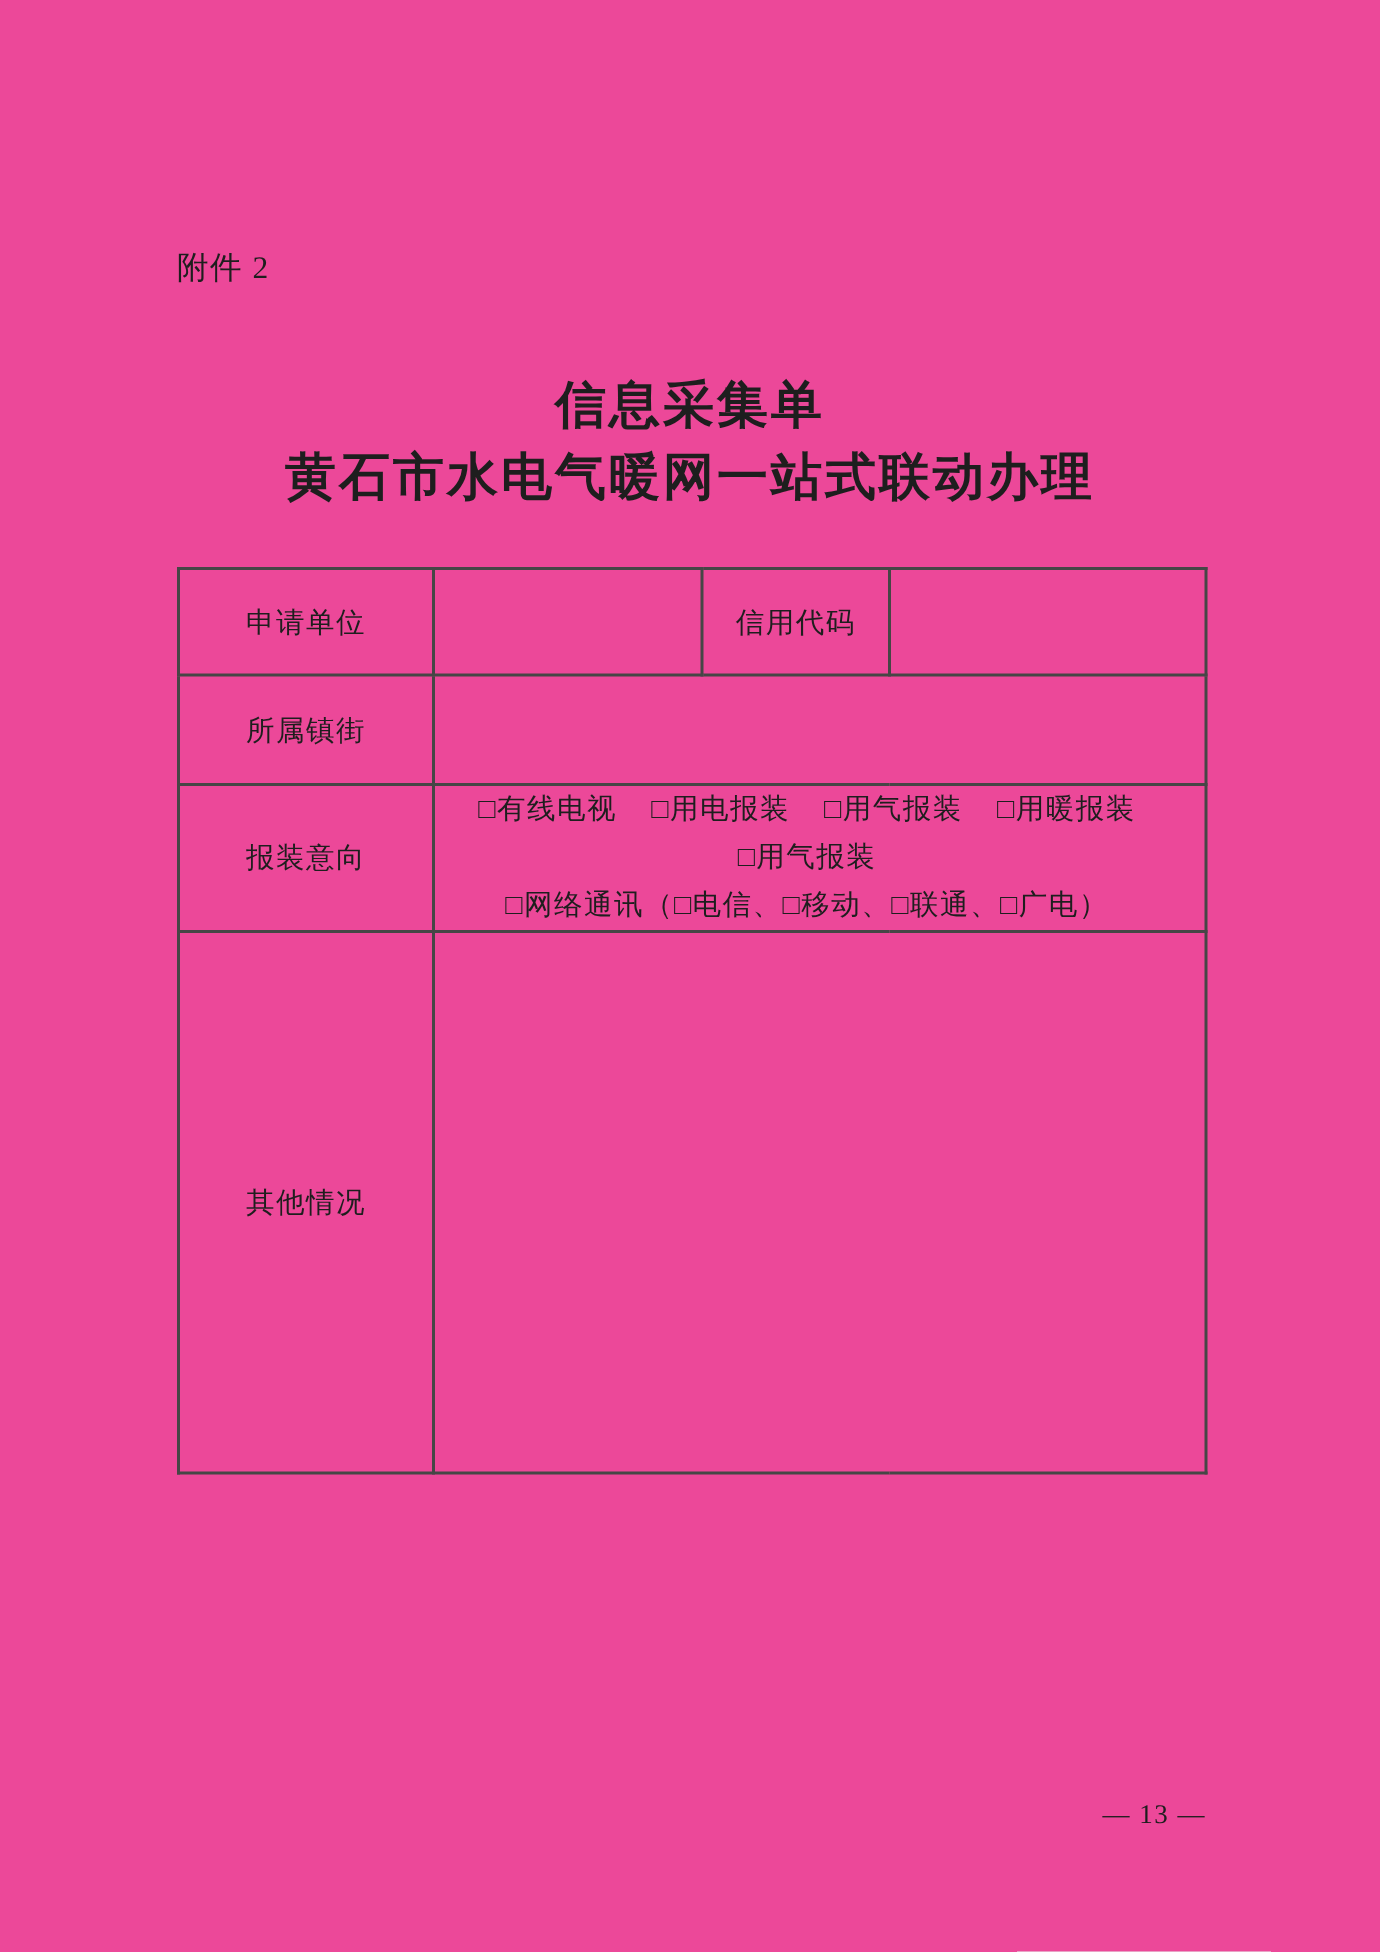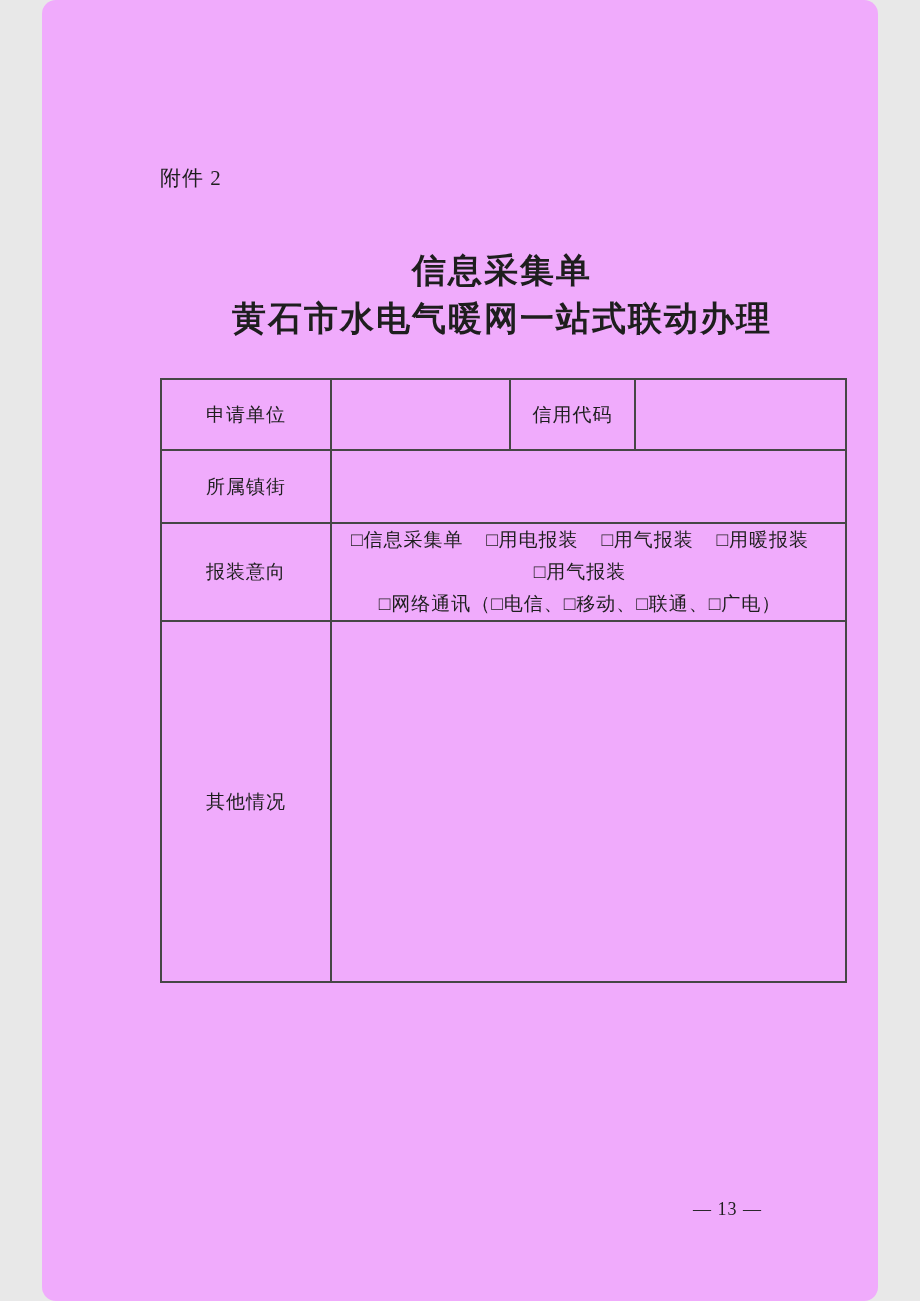--- a/index.html
+++ b/index.html
@@ -1,25 +1,24 @@
 <!DOCTYPE html>
 <html><head>
 <meta charset="utf-8">
 <style>
   html, body { margin: 0; padding: 0; background: #e8e8e8; }
   .page {
     position: relative;
-    width: 836px;
+    width: 920px;
     height: 1301px;
     margin: 0 auto;
-    background: #f0abfc;
+    background: #ec4899;
     font-family: "Liberation Serif", "DejaVu Serif", serif;
     color: #1e1e1e;
     overflow: hidden;
-    border-radius: 14px;
   }
   .attachment-label {
     position: absolute;
     left: 118px;
     top: 164px;
     font-size: 21px;
     letter-spacing: 1px;
   }
   .doc-title {
     position: absolute;
@@ -98,21 +97,21 @@
         <td></td>
       </tr>
       <tr class="r3">
         <td>所属镇街</td>
         <td colspan="3"></td>
       </tr>
       <tr class="r5">
         <td>报装意向</td>
         <td colspan="3" class="options-cell">
           <div class="opt-line">
-            <span class="opt">□信息采集单</span>
+            <span class="opt">□有线电视</span>
             <span class="opt">□用电报装</span>
             <span class="opt">□用气报装</span>
             <span class="opt">□用暖报装</span>
           </div>
           <div class="opt-line">
             <span class="opt">□用气报装</span>
             <span class="opt">□网络通讯（□电信、□移动、□联通、□广电）</span>
           </div>
         </td>
       </tr>

